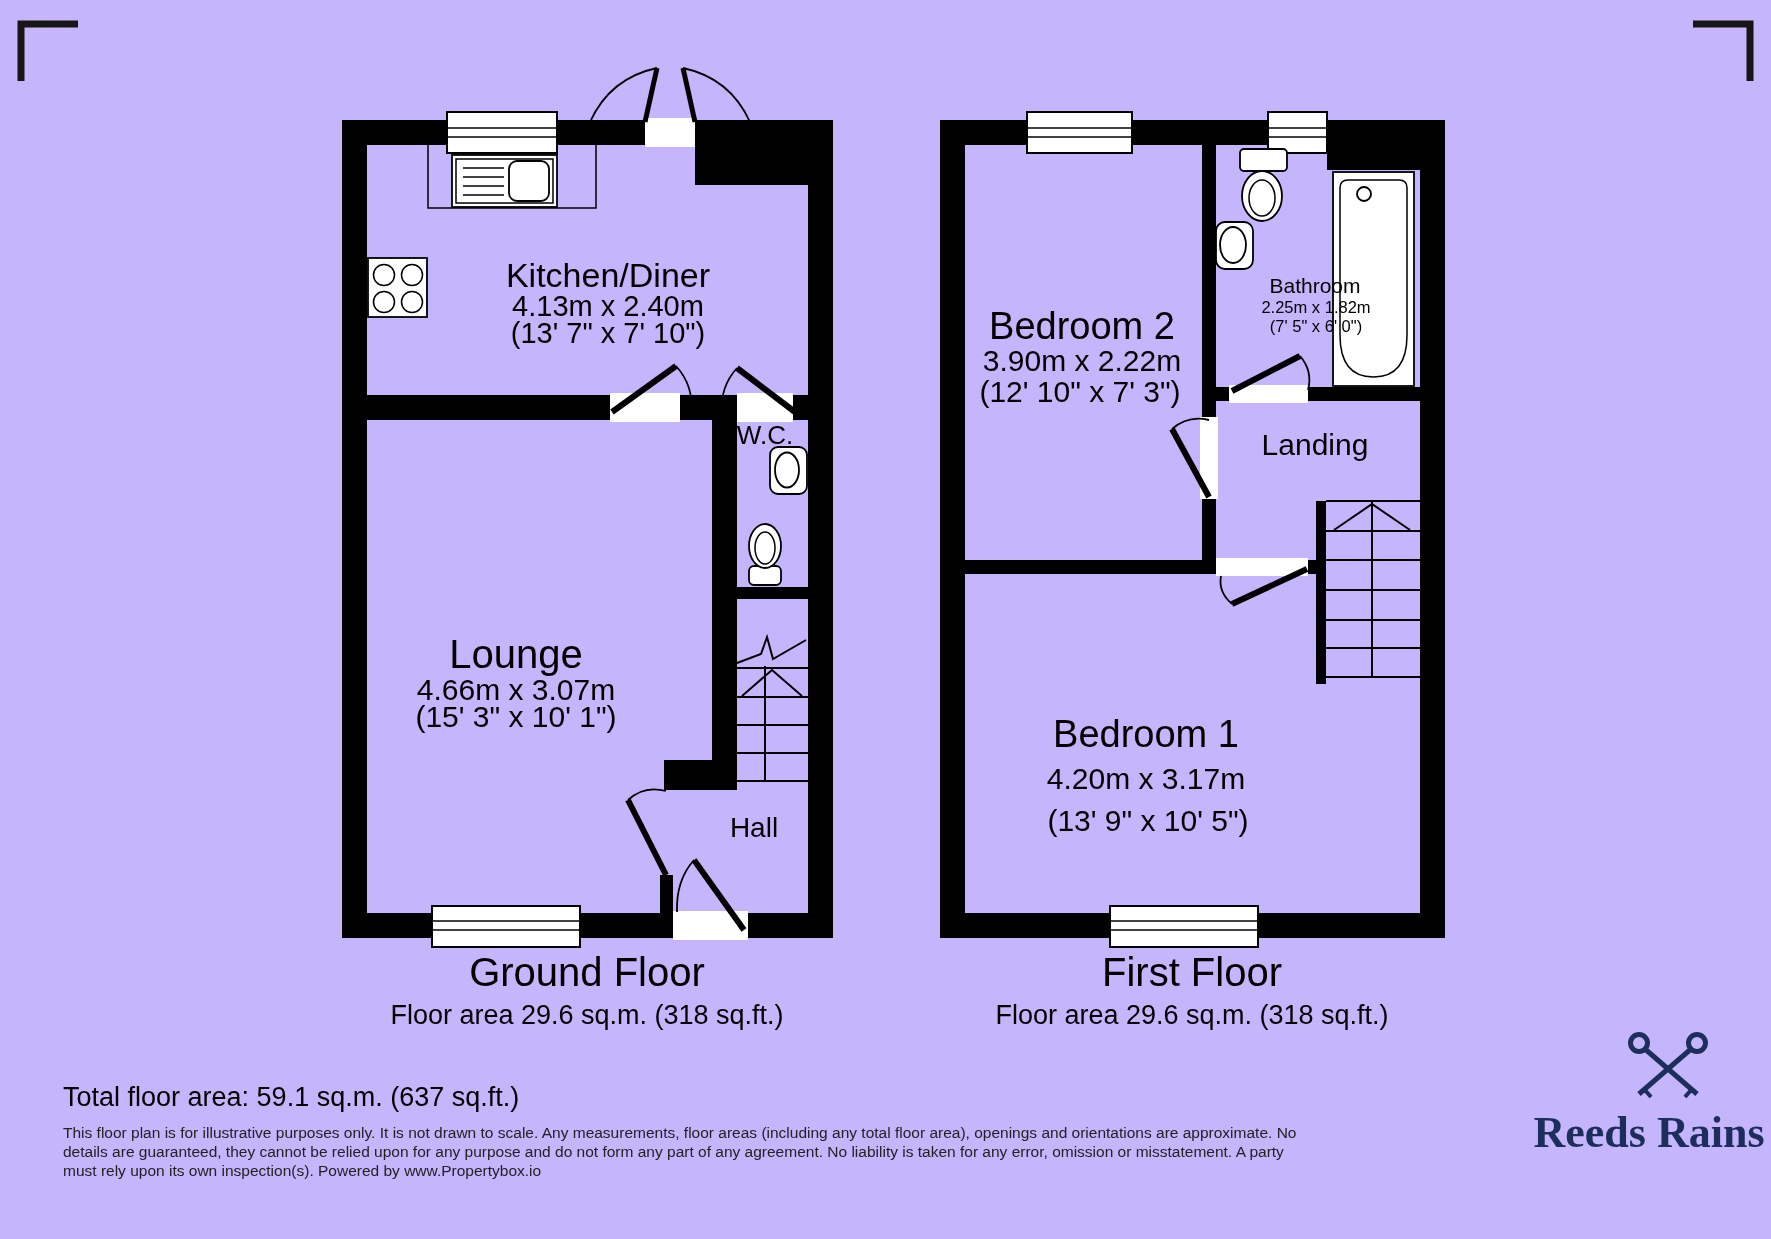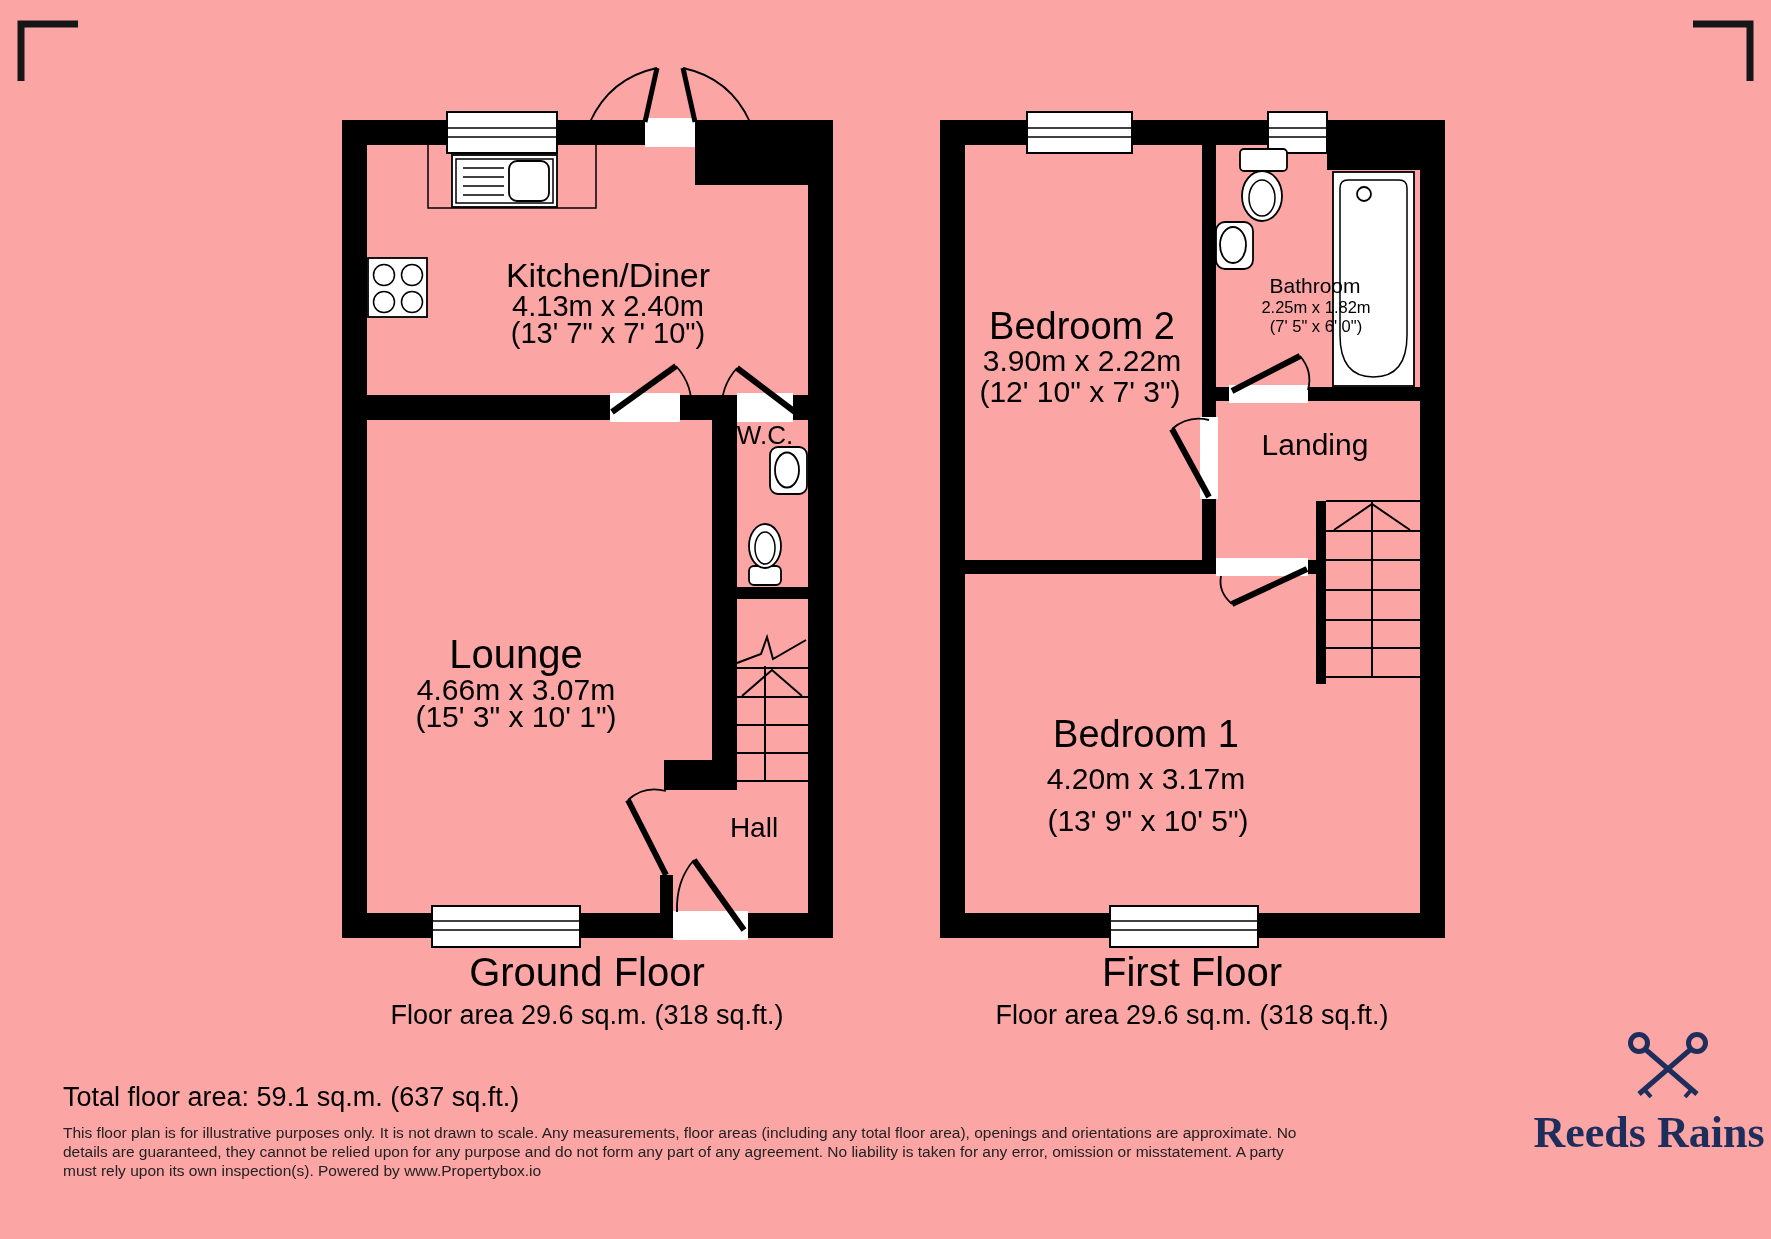--- a/index.html
+++ b/index.html
@@ -1,16 +1,16 @@
 <!DOCTYPE html>
 <html><head>
 <meta charset="utf-8">
 <style>
   html,body{margin:0;padding:0;background:#fff;}
-  .page{position:relative;width:1771px;height:1239px;background:#fca5a5;font-family:"Liberation Sans",sans-serif;}
+  .page{position:relative;width:1771px;height:1239px;background:#c4b5fd;font-family:"Liberation Sans",sans-serif;}
   svg{display:block;}
   .wall{fill:#000;stroke:none;}
   .gap{fill:#fff;stroke:none;}
   .thin{fill:none;stroke:#000;stroke-width:2;}
   .thin15{fill:none;stroke:#000;stroke-width:1.5;}
   .fixture{fill:#fff;stroke:#000;stroke-width:1.8;}
   .leaf{stroke:#000;stroke-width:6;stroke-linecap:butt;fill:none;}
   .leaf5{stroke:#000;stroke-width:5;fill:none;}
   .arc{fill:none;stroke:#000;stroke-width:1.8;}
   .win{fill:#fff;stroke:#000;stroke-width:2;}

